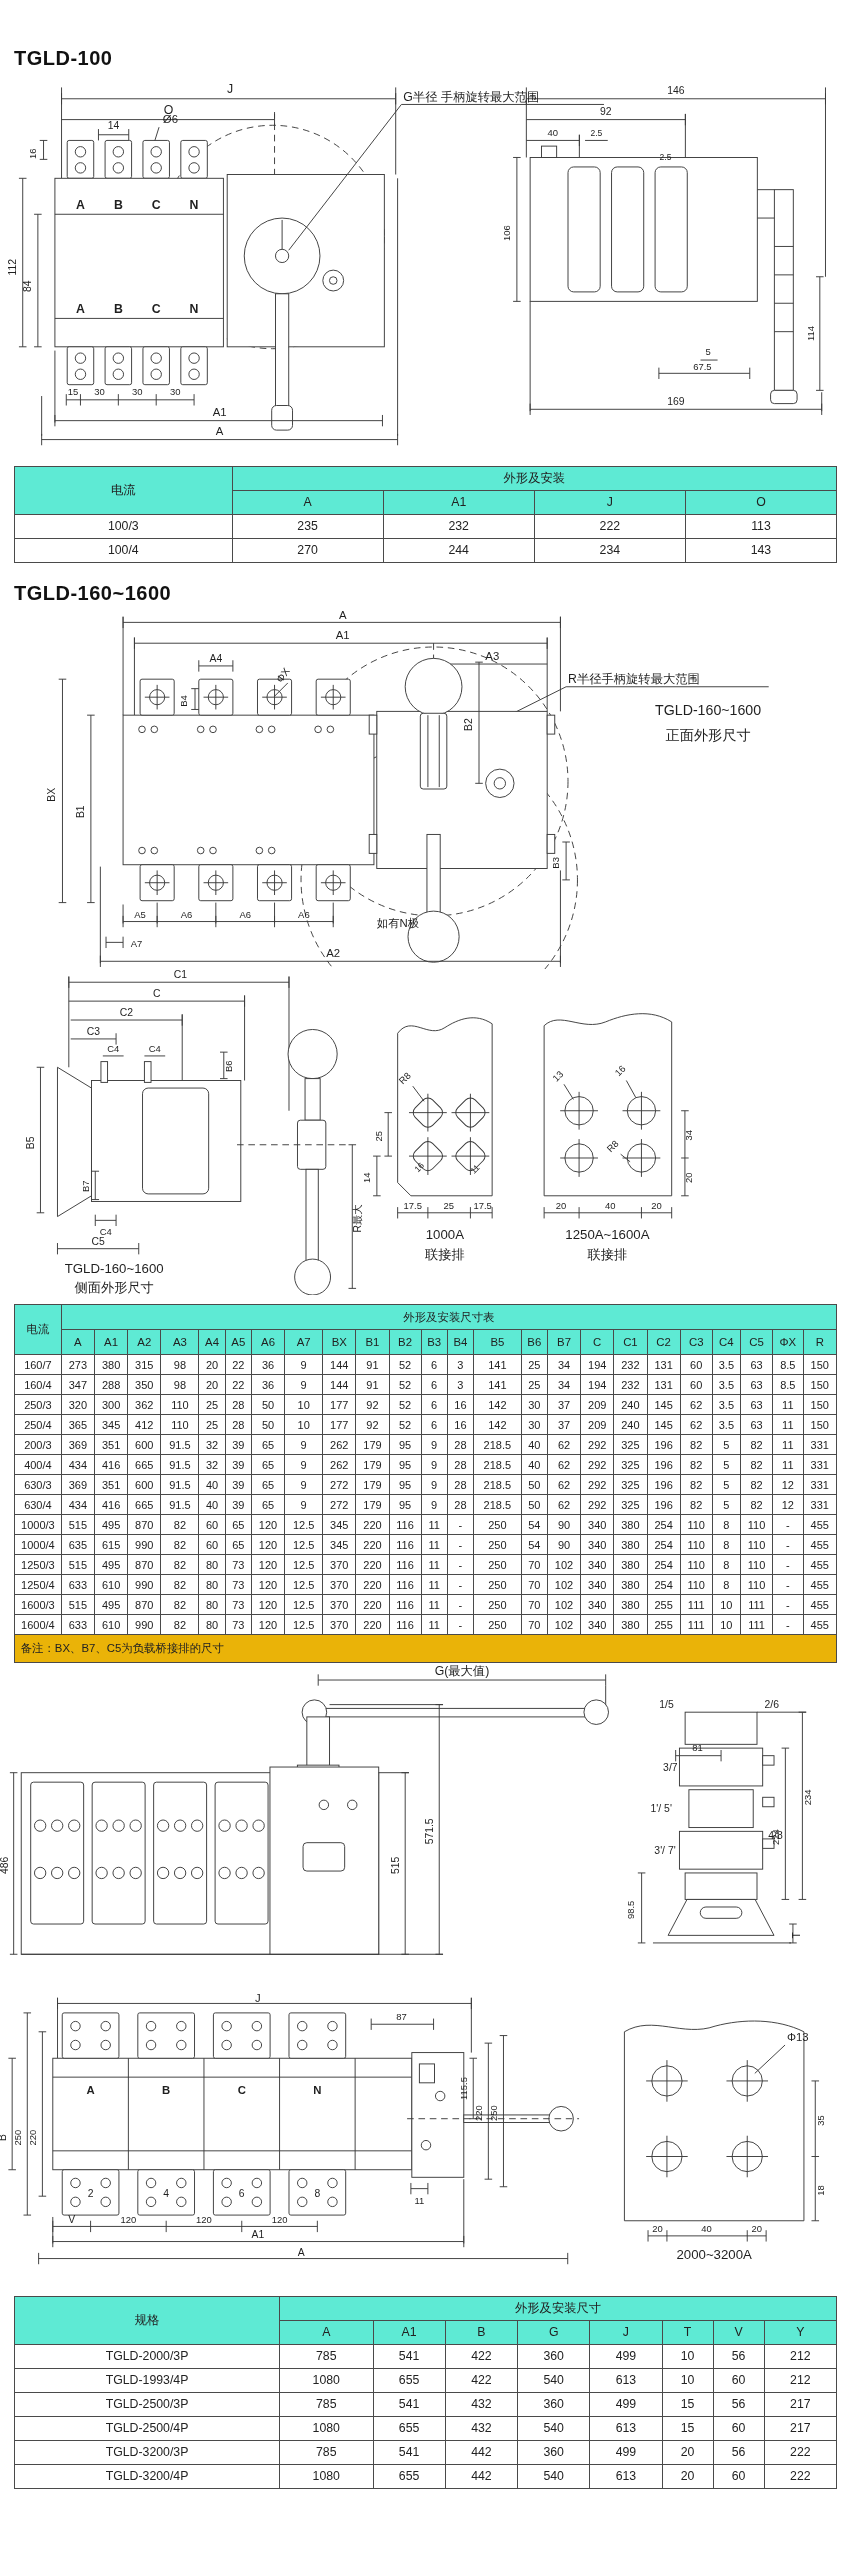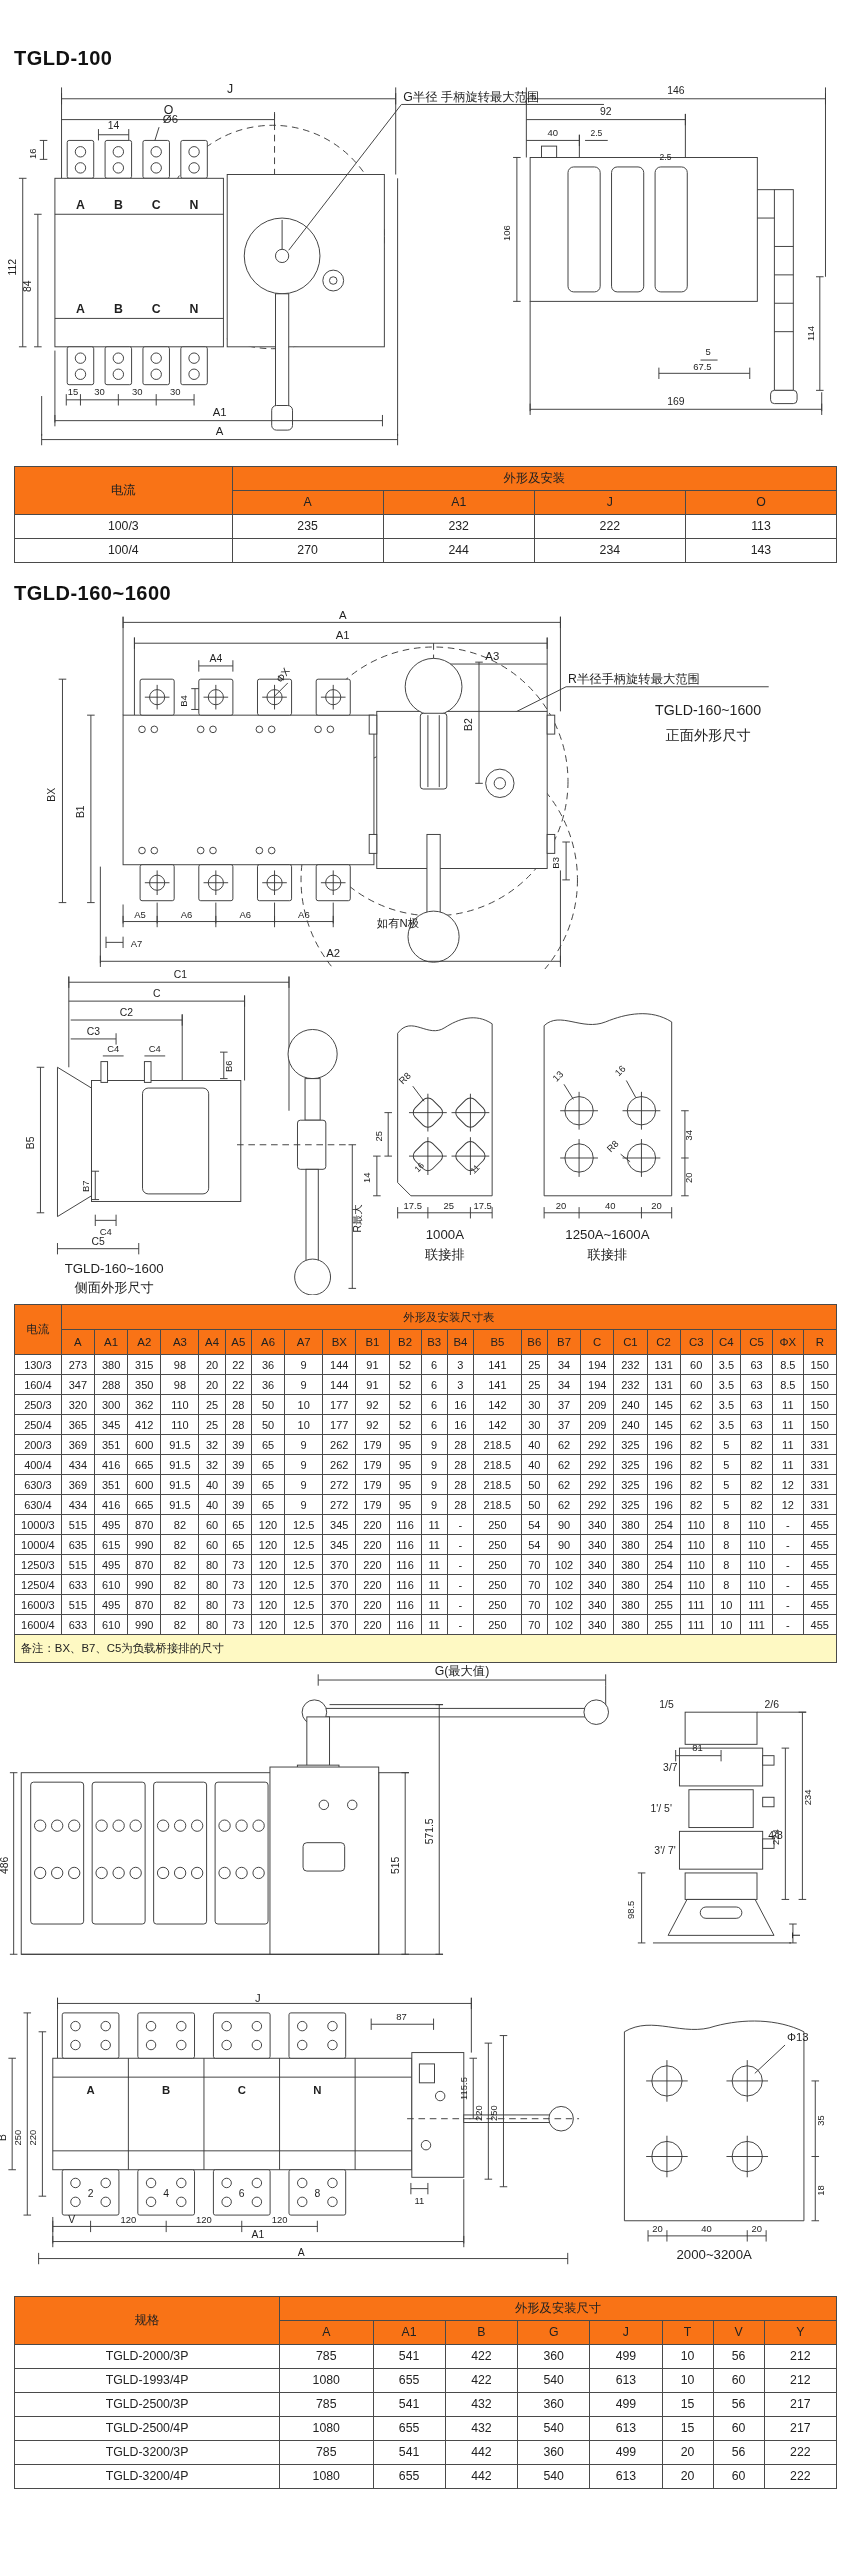--- a/index.html
+++ b/index.html
@@ -13,26 +13,26 @@
   svg *{fill:none;stroke:#3a3a3a;stroke-width:1;}
   svg .f{fill:#ffffff;}
   svg .dash{stroke-dasharray:7 5;}
   svg text{fill:#1f1f1f;stroke:none;font-family:"Liberation Sans","DejaVu Sans",sans-serif;}
   .tbl-wrap{margin:0 14px;}
   #table1{margin-top:13.2px}
   #table2{margin-top:9.5px}
   #table3{margin-top:28px}
   table{border-collapse:collapse;border:1.9px solid #222;width:823px;}
   th,td{border:0.9px solid #4a4a4a;text-align:center;color:#222;padding:0 0.9px;}
-  th{background:#f97316;font-weight:normal;}
+  th{background:#5eead4;font-weight:normal;}
   .t1 th,.t1 td{height:23px;font-size:12.3px;}
   .t3 th,.t3 td{height:23px;font-size:12.3px;}
   .t2 th{height:24px;font-size:11.4px;}
   .t2 tbody td{height:19px;font-size:11px;}
-  .t2 td.note{text-align:left;padding:5.7px 5.7px;font-size:11.4px;height:auto;background:#fef9c3;}
+  .t2 td.note{text-align:left;padding:5.7px 5.7px;font-size:11.4px;height:auto;background:#eab308;}
   .t2 .c0{width:44px;}
 </style>
 </head>
 <body>
 
 <div class="page">
 
   <h2 class="sec-title" id="sec1-title">TGLD-100</h2>
 
   <svg id="svg1" viewBox="0 0 900 400" width="852" height="379">
@@ -343,21 +343,21 @@
             <th>C2</th>
             <th>C3</th>
             <th>C4</th>
             <th>C5</th>
             <th>ΦX</th>
             <th>R</th>
           </tr>
         </thead>
         <tbody>
           <tr>
-            <td>130/3</td>
+            <td>160/7</td>
             <td>273</td>
             <td>380</td>
             <td>315</td>
             <td>98</td>
             <td>20</td>
             <td>22</td>
             <td>36</td>
             <td>9</td>
             <td>144</td>
             <td>91</td>

